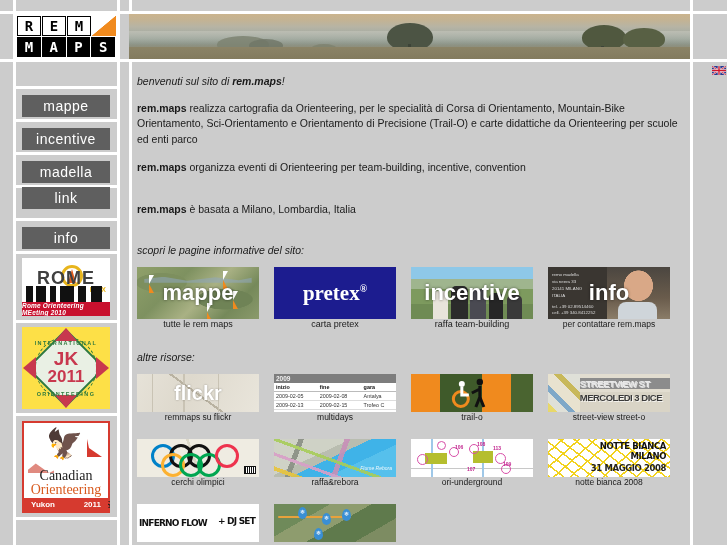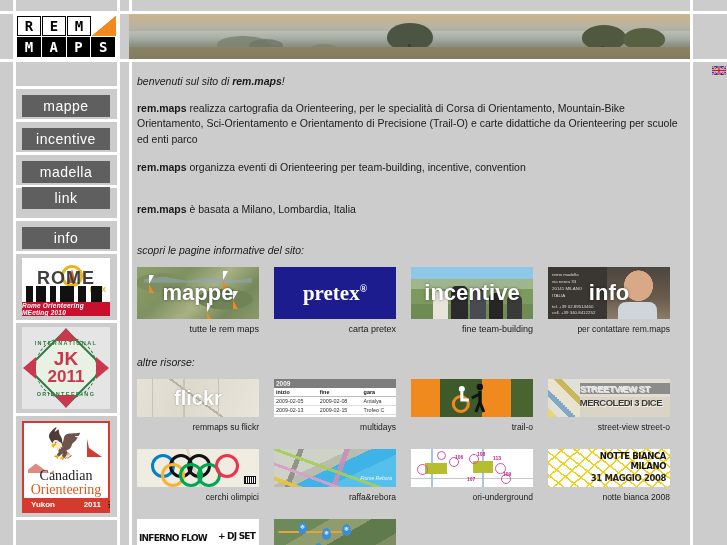--- a/index.html
+++ b/index.html
@@ -143,21 +143,21 @@
         #111 56px 64px, transparent 64px 69px, #111 69px 80px, transparent 80px 88px);
   }
   .rome-band {
     position: absolute; left: 0; bottom: 0; width: 100%; height: 14px;
     background: #c8102e; color: #ffffff;
     font-size: 6.5px; font-style: italic; font-weight: 700;
     display: flex; align-items: center; justify-content: center; letter-spacing: .2px;
   }
 
   
-  .jk-wrap { position: relative; width: 100%; height: 100%; background: #e5e5e5; overflow: hidden; }
+  .jk-wrap { position: relative; width: 100%; height: 100%; background: #fde047; overflow: hidden; }
   .jk-diamond {
     position: absolute; left: 50%; top: 50%; width: 56px; height: 56px;
     transform: translate(-50%,-50%) rotate(45deg);
     background: #e9f0e4; border: 2px solid #2f7a3e;
   }
   .jk-ring {
     position: absolute; left: 50%; top: 50%; width: 62px; height: 62px;
     transform: translate(-50%,-50%);
     border: 1px dashed #2f7a3e; border-radius: 50%;
   }
@@ -232,22 +232,22 @@
     overflow: hidden; background: #888;
   }
   .thumb-ov {
     position: absolute; left: 0; top: 50%; transform: translateY(-50%);
     width: 100%; text-align: center;
     font-size: 22px; font-weight: 700; color: #ffffff;
     text-shadow: 0 0 3px rgba(0,0,0,.55);
     font-family: "Liberation Sans", sans-serif;
   }
   .cap {
-    width: 122px; text-align: right; font-size: 9px; color: #1a1a1a;
-    margin-top: 5px; line-height: 1.2;
+    width: 122px; text-align: center; font-size: 9px; color: #1a1a1a;
+    line-height: 1.2;
   }
   .cap-sm { font-size: 8.5px; }
 
   
   .art-mappe {
     position: absolute; inset: 0;
     background:
       radial-gradient(ellipse at 20% 30%, #7d8f5e 0 18%, transparent 19%),
       radial-gradient(ellipse at 72% 62%, #6f8356 0 22%, transparent 23%),
       linear-gradient(135deg, #90a06a 0%, #7e9160 32%, #a9b184 55%, #75895a 78%, #8b9a6c 100%);
@@ -586,21 +586,21 @@
       <div class="cell">
         <div class="thumb">
           <div class="art-incentive"></div>
           <div class="ppl" style="left:22px;width:15px;height:28px;background:#e8e4da"></div>
           <div class="ppl" style="left:40px;width:17px;height:33px;background:#2b2b2b"></div>
           <div class="ppl" style="left:59px;width:16px;height:30px;background:#4a4a52"></div>
           <div class="ppl" style="left:78px;width:14px;height:26px;background:#262626"></div>
           <div class="ppl" style="left:96px;width:15px;height:24px;background:#3a3a3a"></div>
           <div class="thumb-ov">incentive</div>
         </div>
-        <div class="cap">fine team-building</div>
+        <div class="cap">raffa team-building</div>
       </div>
 
       <div class="cell">
         <div class="thumb">
           <div class="art-info"></div>
           <div class="info-photo"></div>
           <div class="info-addr">
             <span>remo madella</span><br>
             <span>via neera 33</span><br>
             <span>20141 MILANO</span><br>

